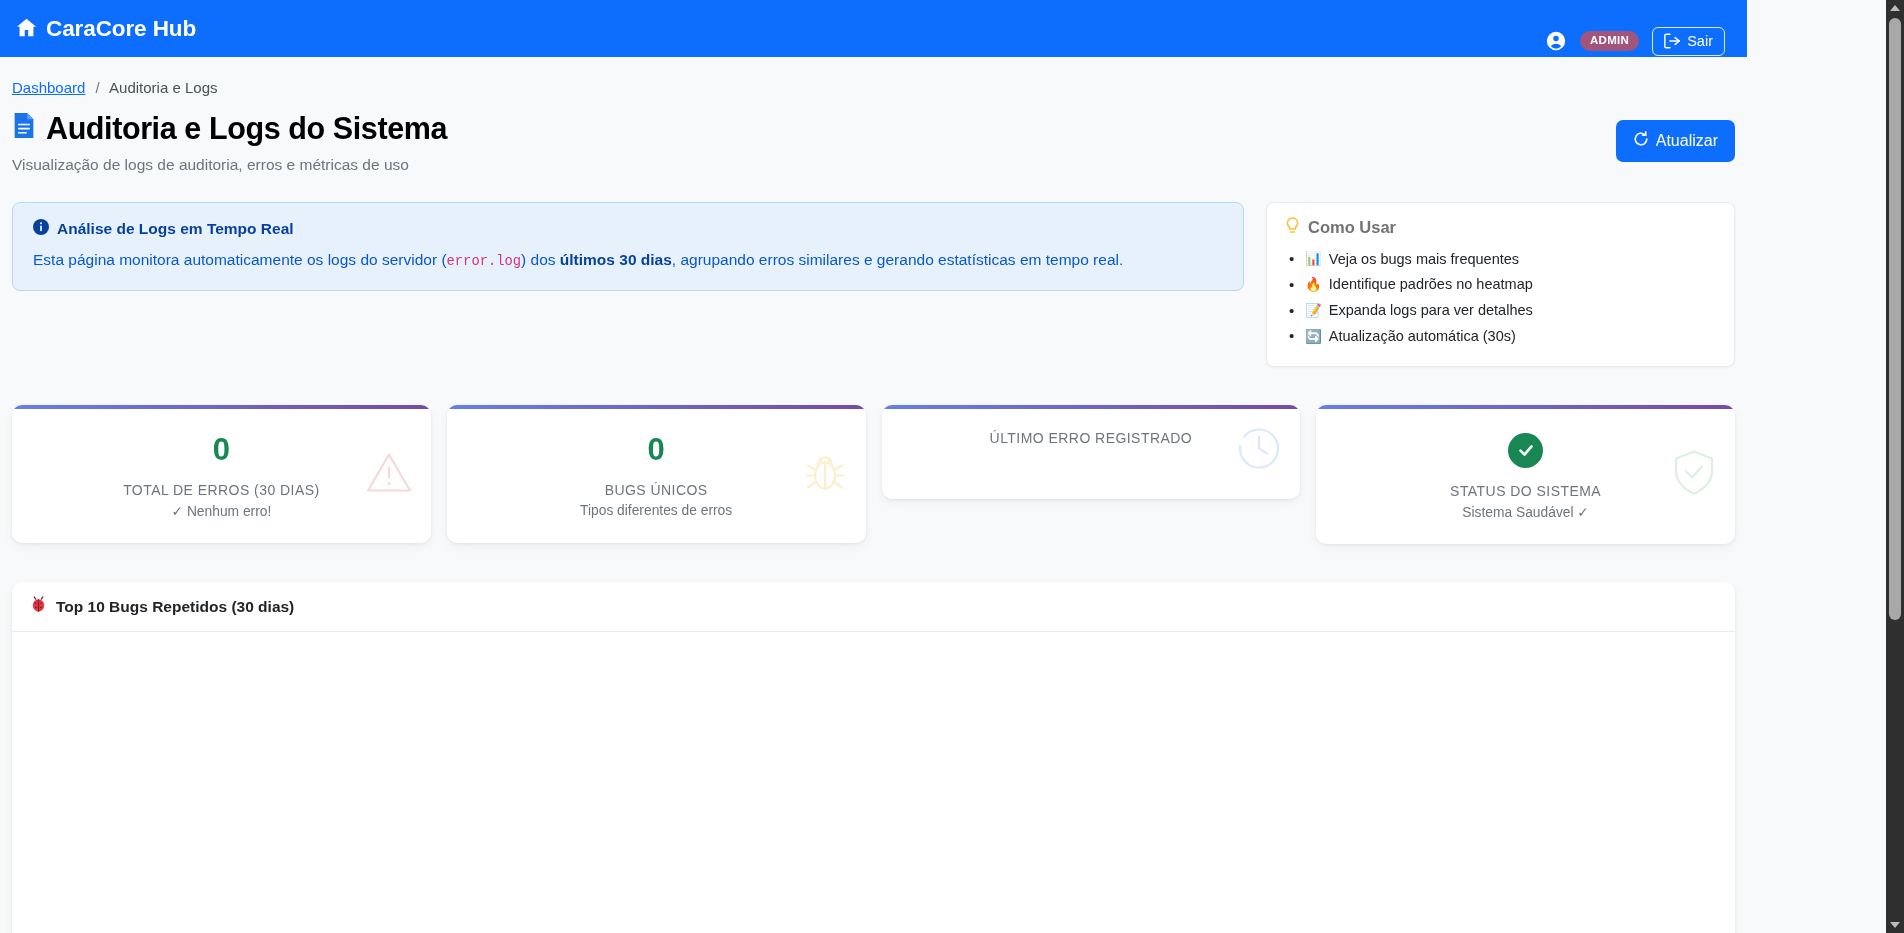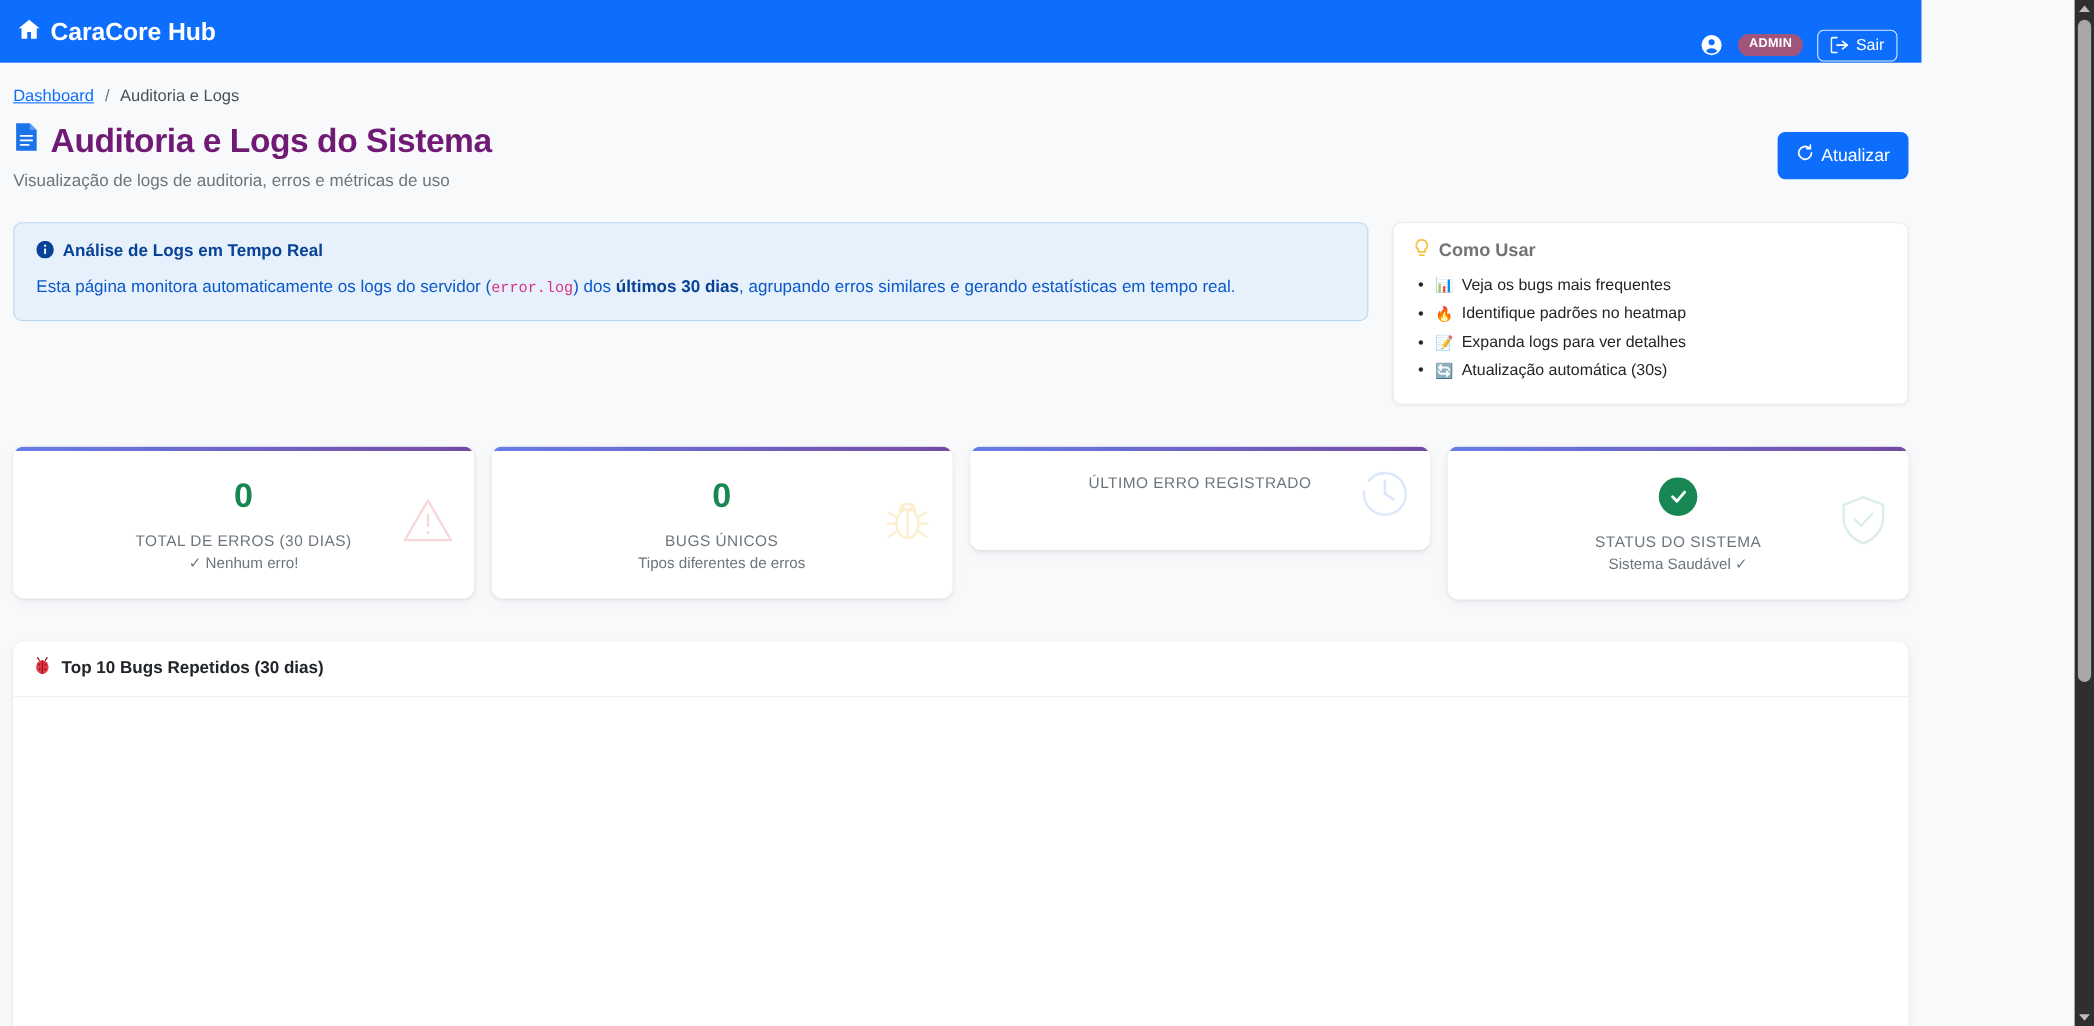--- a/index.html
+++ b/index.html
@@ -106,21 +106,21 @@
     align-items: flex-start;
     justify-content: space-between;
   }
   .page-title {
     font-size: 30.5px;
     font-weight: 700;
     letter-spacing: -0.4px;
     display: flex;
     align-items: center;
     gap: 10px;
-    color: #701a75;
+    color: #000000;
     line-height: 1.2;
   }
   .page-title .doc-icon { font-size: 25px; }
   .page-subtitle {
     margin-top: 9px;
     font-size: 15.5px;
     color: #6c757d;
   }
   .refresh-btn {
     background: #0d6efd;

